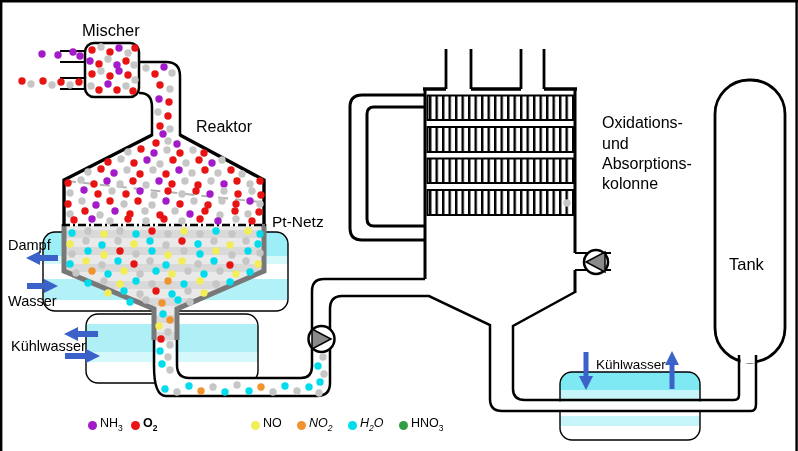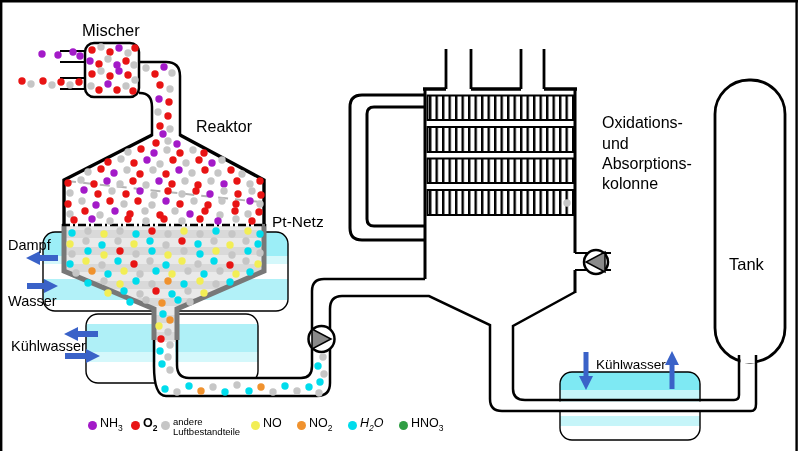--- a/index.html
+++ b/index.html
@@ -423,32 +423,25 @@
 
 <div id="legend">
     <div class="leg-item" style="left: 40px; top: 417px;">
       <span class="leg-dot" style="background: rgb(163, 26, 200);"></span>
       <span class="leg-label"><span>NH</span><sub>3</sub></span>
     </div>
     <div class="leg-item" style="left: 83px; top: 417px; font-weight: bold;">
       <span class="leg-dot" style="background: rgb(232, 20, 20);"></span>
       <span class="leg-label"><span>O</span><sub>2</sub></span>
     </div>
-    <div class="leg-item" style="left: 113px; top: 417px;">
-      <span class="leg-dot" style="background: rgb(198, 198, 198);"></span>
-      <span class="leg-label small">
-        <div>andere</div>
-        <div>Luftbestandteile</div>
-      </span>
-    </div>
     <div class="leg-item" style="left: 203px; top: 417px;">
       <span class="leg-dot" style="background: rgb(242, 238, 85);"></span>
       <span class="leg-label"><span>NO</span></span>
     </div>
-    <div class="leg-item" style="left: 249px; top: 417px;">
+    <div class="leg-item" style="left: 249px; top: 417px; font-style: italic;">
       <span class="leg-dot" style="background: rgb(240, 146, 46);"></span>
       <span class="leg-label"><span>NO</span><sub>2</sub></span>
     </div>
     <div class="leg-item" style="left: 300px; top: 417px; font-style: italic;">
       <span class="leg-dot" style="background: rgb(0, 220, 236);"></span>
       <span class="leg-label"><span>H</span><sub>2</sub><span>O</span></span>
     </div>
     <div class="leg-item" style="left: 351px; top: 417px;">
       <span class="leg-dot" style="background: rgb(47, 158, 68);"></span>
       <span class="leg-label"><span>HNO</span><sub>3</sub></span>

